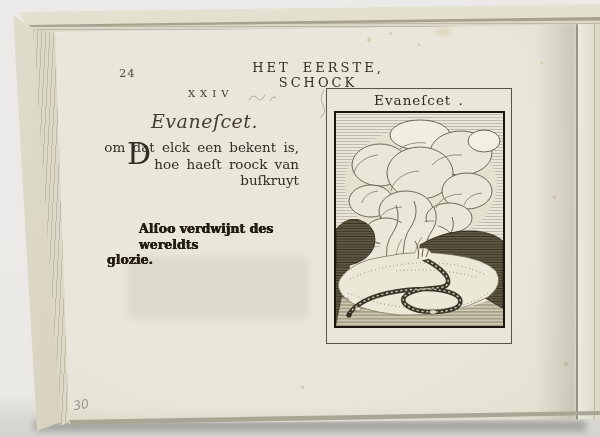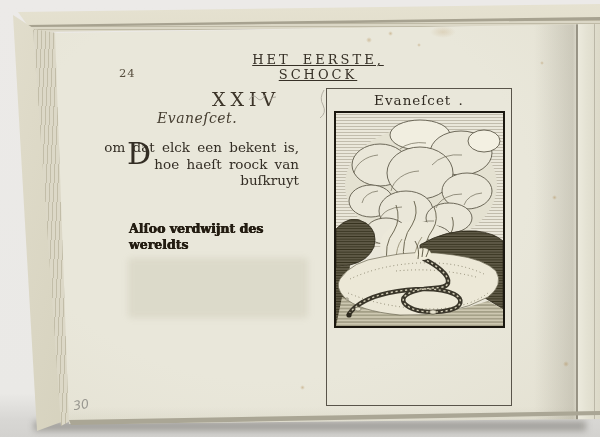--- a/index.html
+++ b/index.html
@@ -34,37 +34,37 @@
     background:linear-gradient(to right,rgba(112,107,90,0) 0%,rgba(112,107,90,.22) 88%,rgba(112,107,90,.05) 100%);}
   .gutter-crease{left:576px;top:24px;width:2px;height:400px;background:rgba(96,91,76,.55);filter:blur(.4px);}
   .right-page{left:578px;top:22px;width:22px;height:400px;
     background:linear-gradient(to right,#eceadd 0%,#e4e2d3 40%,#dcd9c8 100%);}
   .crease2{left:594px;top:24px;width:1px;height:398px;background:rgba(120,115,98,.35);}
   .bottom-edge{left:0;top:0;width:600px;height:437px;
     clip-path:polygon(69px 420px,600px 411px,600px 415px,71px 425px);background:#aaa695;}
 
   
   .folio{left:119px;top:66px;font-size:11.5px;color:#554c3c;letter-spacing:1px;}
-  .runhead{left:216px;top:52px;width:204px;text-align:center;font-size:13px;
-    letter-spacing:3px;word-spacing:5px;color:#363026;text-decoration:underline;}
-  .section{left:188px;top:88px;font-size:19px;letter-spacing:5px;color:#3d3529;margin-left:24px;}
-  .motto{left:157px;top:110px;font-size:14px;font-style:italic;letter-spacing:.5px;color:#463e31;}
+  .runhead{left:216px;top:60px;width:204px;text-align:center;font-size:13px;
+    letter-spacing:3px;word-spacing:5px;color:#363026;}
+  .section{left:188px;top:88px;font-size:10px;letter-spacing:5px;color:#3d3529;}
+  .motto{left:151px;top:110px;font-size:19px;font-style:italic;letter-spacing:.5px;color:#463e31;}
   .poem{left:103px;top:139px;width:196px;text-align:right;font-size:13.5px;
     line-height:16.5px;word-spacing:3px;color:#332d24;}
   .dropcap{position:absolute;left:24px;top:0;font-size:30px;line-height:29px;color:#332d24;}
   .moral{left:107px;top:221px;width:210px;font-size:12.5px;font-weight:bold;
     line-height:15.5px;color:#241d12;text-shadow:.3px 0 currentColor,-.3px 0 currentColor;}
-  .moral-l1{margin-left:22px;}
+  .moral-l1{margin-left:32px;}
   .show-through{left:128px;top:258px;width:180px;height:60px;border-radius:4px;
     background:rgba(160,152,126,.17);filter:blur(3px);}
   .handnum{left:73px;top:397px;font-family:"DejaVu Sans",sans-serif;font-style:italic;
     font-size:12.5px;color:#8b8a84;transform:rotate(-10deg);opacity:.85;}
 
   
-  .plate{left:326px;top:88px;width:186px;height:318px;border:1px solid#59544a;box-sizing:border-box;}
+  .plate{left:326px;top:88px;width:186px;height:256px;border:1px solid#59544a;box-sizing:border-box;}
   .plate-caption{position:absolute;left:0;top:3px;width:100%;text-align:center;
     font-size:13.5px;letter-spacing:1px;word-spacing:2px;color:#322c23;}
   .plate-inner{position:absolute;left:7px;top:22px;width:171px;height:217px;
     border:2px solid #1a170f;box-sizing:border-box;background:#eae7da;overflow:hidden;}
 
   .spot{border-radius:50%;background:radial-gradient(rgba(168,126,62,.38),rgba(168,126,62,0) 70%);}
   .scribble{opacity:.75;}
 </style>
 </head>
 <body>
@@ -113,20 +113,21 @@
     <div class="abs motto">Evaneſcet.</div>
 
     <div class="abs poem">
       <span class="dropcap">D</span>
       <div>om dat elck een bekent is,</div>
       <div>hoe haeſt roock van buſkruyt</div>
     </div>
 
     <div class="abs moral">
       <div class="moral-l1">Alſoo verdwijnt des wereldts</div>
+      <div>glozie.</div>
     </div>
 
     <div class="abs plate">
       <div class="plate-caption">Evaneſcet .</div>
       <div class="plate-inner">
         <svg width="167" height="213" viewBox="0 0 167 213">
           <defs>
             <pattern id="sky" width="4" height="3" patternUnits="userSpaceOnUse">
               <path d="M0 1.5 H4" stroke="#a49f8d" stroke-width="0.6"></path>
             </pattern>

